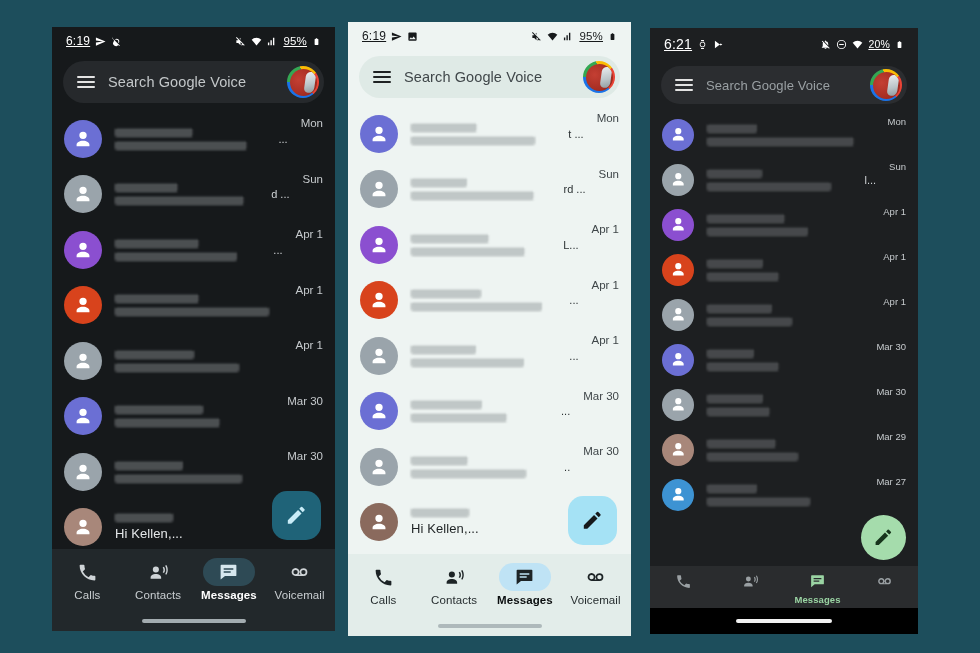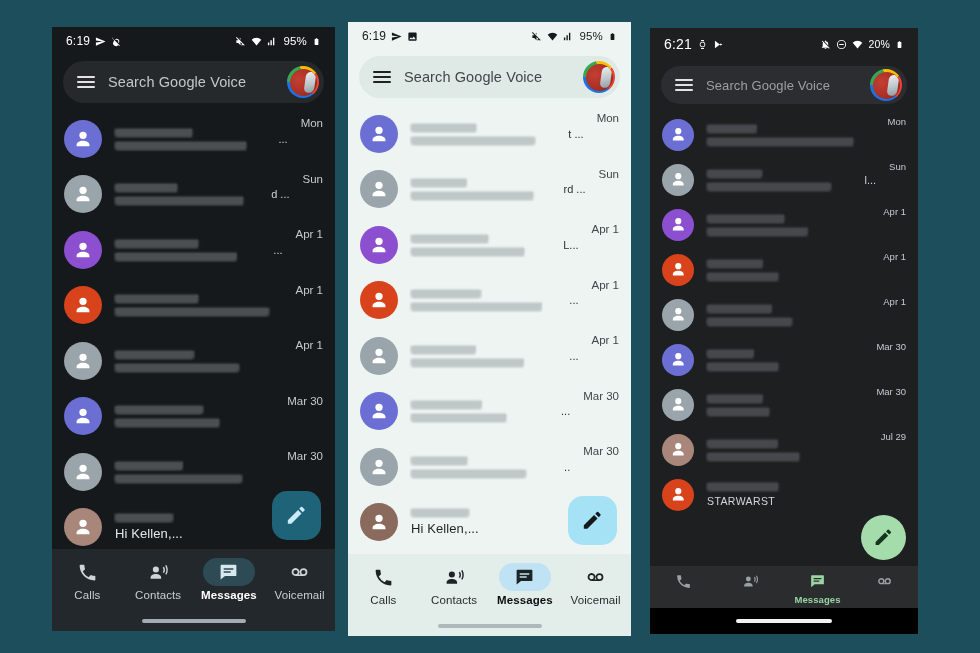--- a/index.html
+++ b/index.html
@@ -27,20 +27,21 @@
   #phone-dark2 { left: 650px; top: 28px; width: 268px; height: 606px; background: #1d1f21; }
 
   
   .statusbar {
     display: flex; align-items: center; justify-content: space-between;
     padding: 0 14px;
     height: 28px;
     flex: 0 0 auto;
     font-size: 11.5px;
     letter-spacing: .2px;
+    text-decoration: underline;
   }
   .sb-left, .sb-right { display: flex; align-items: center; gap: 5px; }
   .sb-time { font-size: 12px; font-weight: 500; }
   .sb-ico { display: inline-flex; align-items: center; }
   .dark .statusbar { color: #ffffff; }
   .light .statusbar { color: #16191b; }
   #phone-dark2 .statusbar { height: 32px; font-size: 10.5px; }
   #phone-dark2 .sb-time { font-size: 14px; }
 
   
@@ -704,33 +705,34 @@
       <span class="av" style="background:#a8877a">
             <svg viewBox="0 0 24 24" xmlns="http://www.w3.org/2000/svg">
               <path d="M12 12a4 4 0 1 0 0-8 4 4 0 0 0 0 8zm0 2c-4 0-7 2-7 4.2V20h14v-1.8C19 16 16 14 12 14z"></path>
             </svg>
           </span>
       <span class="rowbody">
         <span class="redact r-title" style="width:44%"></span>
         <span class="redact r-sub" style="width:58%"></span>
       </span>
 
-      <span class="r-time">Jul 29</span>
-    </div>
-        <div class="row">
-      <span class="av" style="background:#d8431c">
-            <svg viewBox="0 0 24 24" xmlns="http://www.w3.org/2000/svg">
-              <path d="M12 12a4 4 0 1 0 0-8 4 4 0 0 0 0 8zm0 2c-4 0-7 2-7 4.2V20h14v-1.8C19 16 16 14 12 14z"></path>
-            </svg>
-          </span>
-      <span class="rowbody">
-        <span class="redact r-title" style="width:36%"></span>
-        <span class="plain">STARWARST</span>
-      </span>
-
+      <span class="r-time">Mar 29</span>
+    </div>
+        <div class="row">
+      <span class="av" style="background:#3d93d3">
+            <svg viewBox="0 0 24 24" xmlns="http://www.w3.org/2000/svg">
+              <path d="M12 12a4 4 0 1 0 0-8 4 4 0 0 0 0 8zm0 2c-4 0-7 2-7 4.2V20h14v-1.8C19 16 16 14 12 14z"></path>
+            </svg>
+          </span>
+      <span class="rowbody">
+        <span class="redact r-title" style="width:32%"></span>
+        <span class="redact r-sub" style="width:66%"></span>
+      </span>
+
+      <span class="r-time">Mar 27</span>
     </div>
     <div class="fab" id="fab-3">
           <svg viewBox="0 0 24 24" xmlns="http://www.w3.org/2000/svg">
             <path d="M3 17.3V21h3.7L17.6 10.1l-3.7-3.7L3 17.3zM20.7 7a1 1 0 0 0 0-1.4l-2.3-2.3a1 1 0 0 0-1.4 0l-1.8 1.8 3.7 3.7L20.7 7z"></path>
           </svg>
         </div>
   </div>
       <div class="navbar">
         <div class="navitem ">
       <span class="navpill ">

